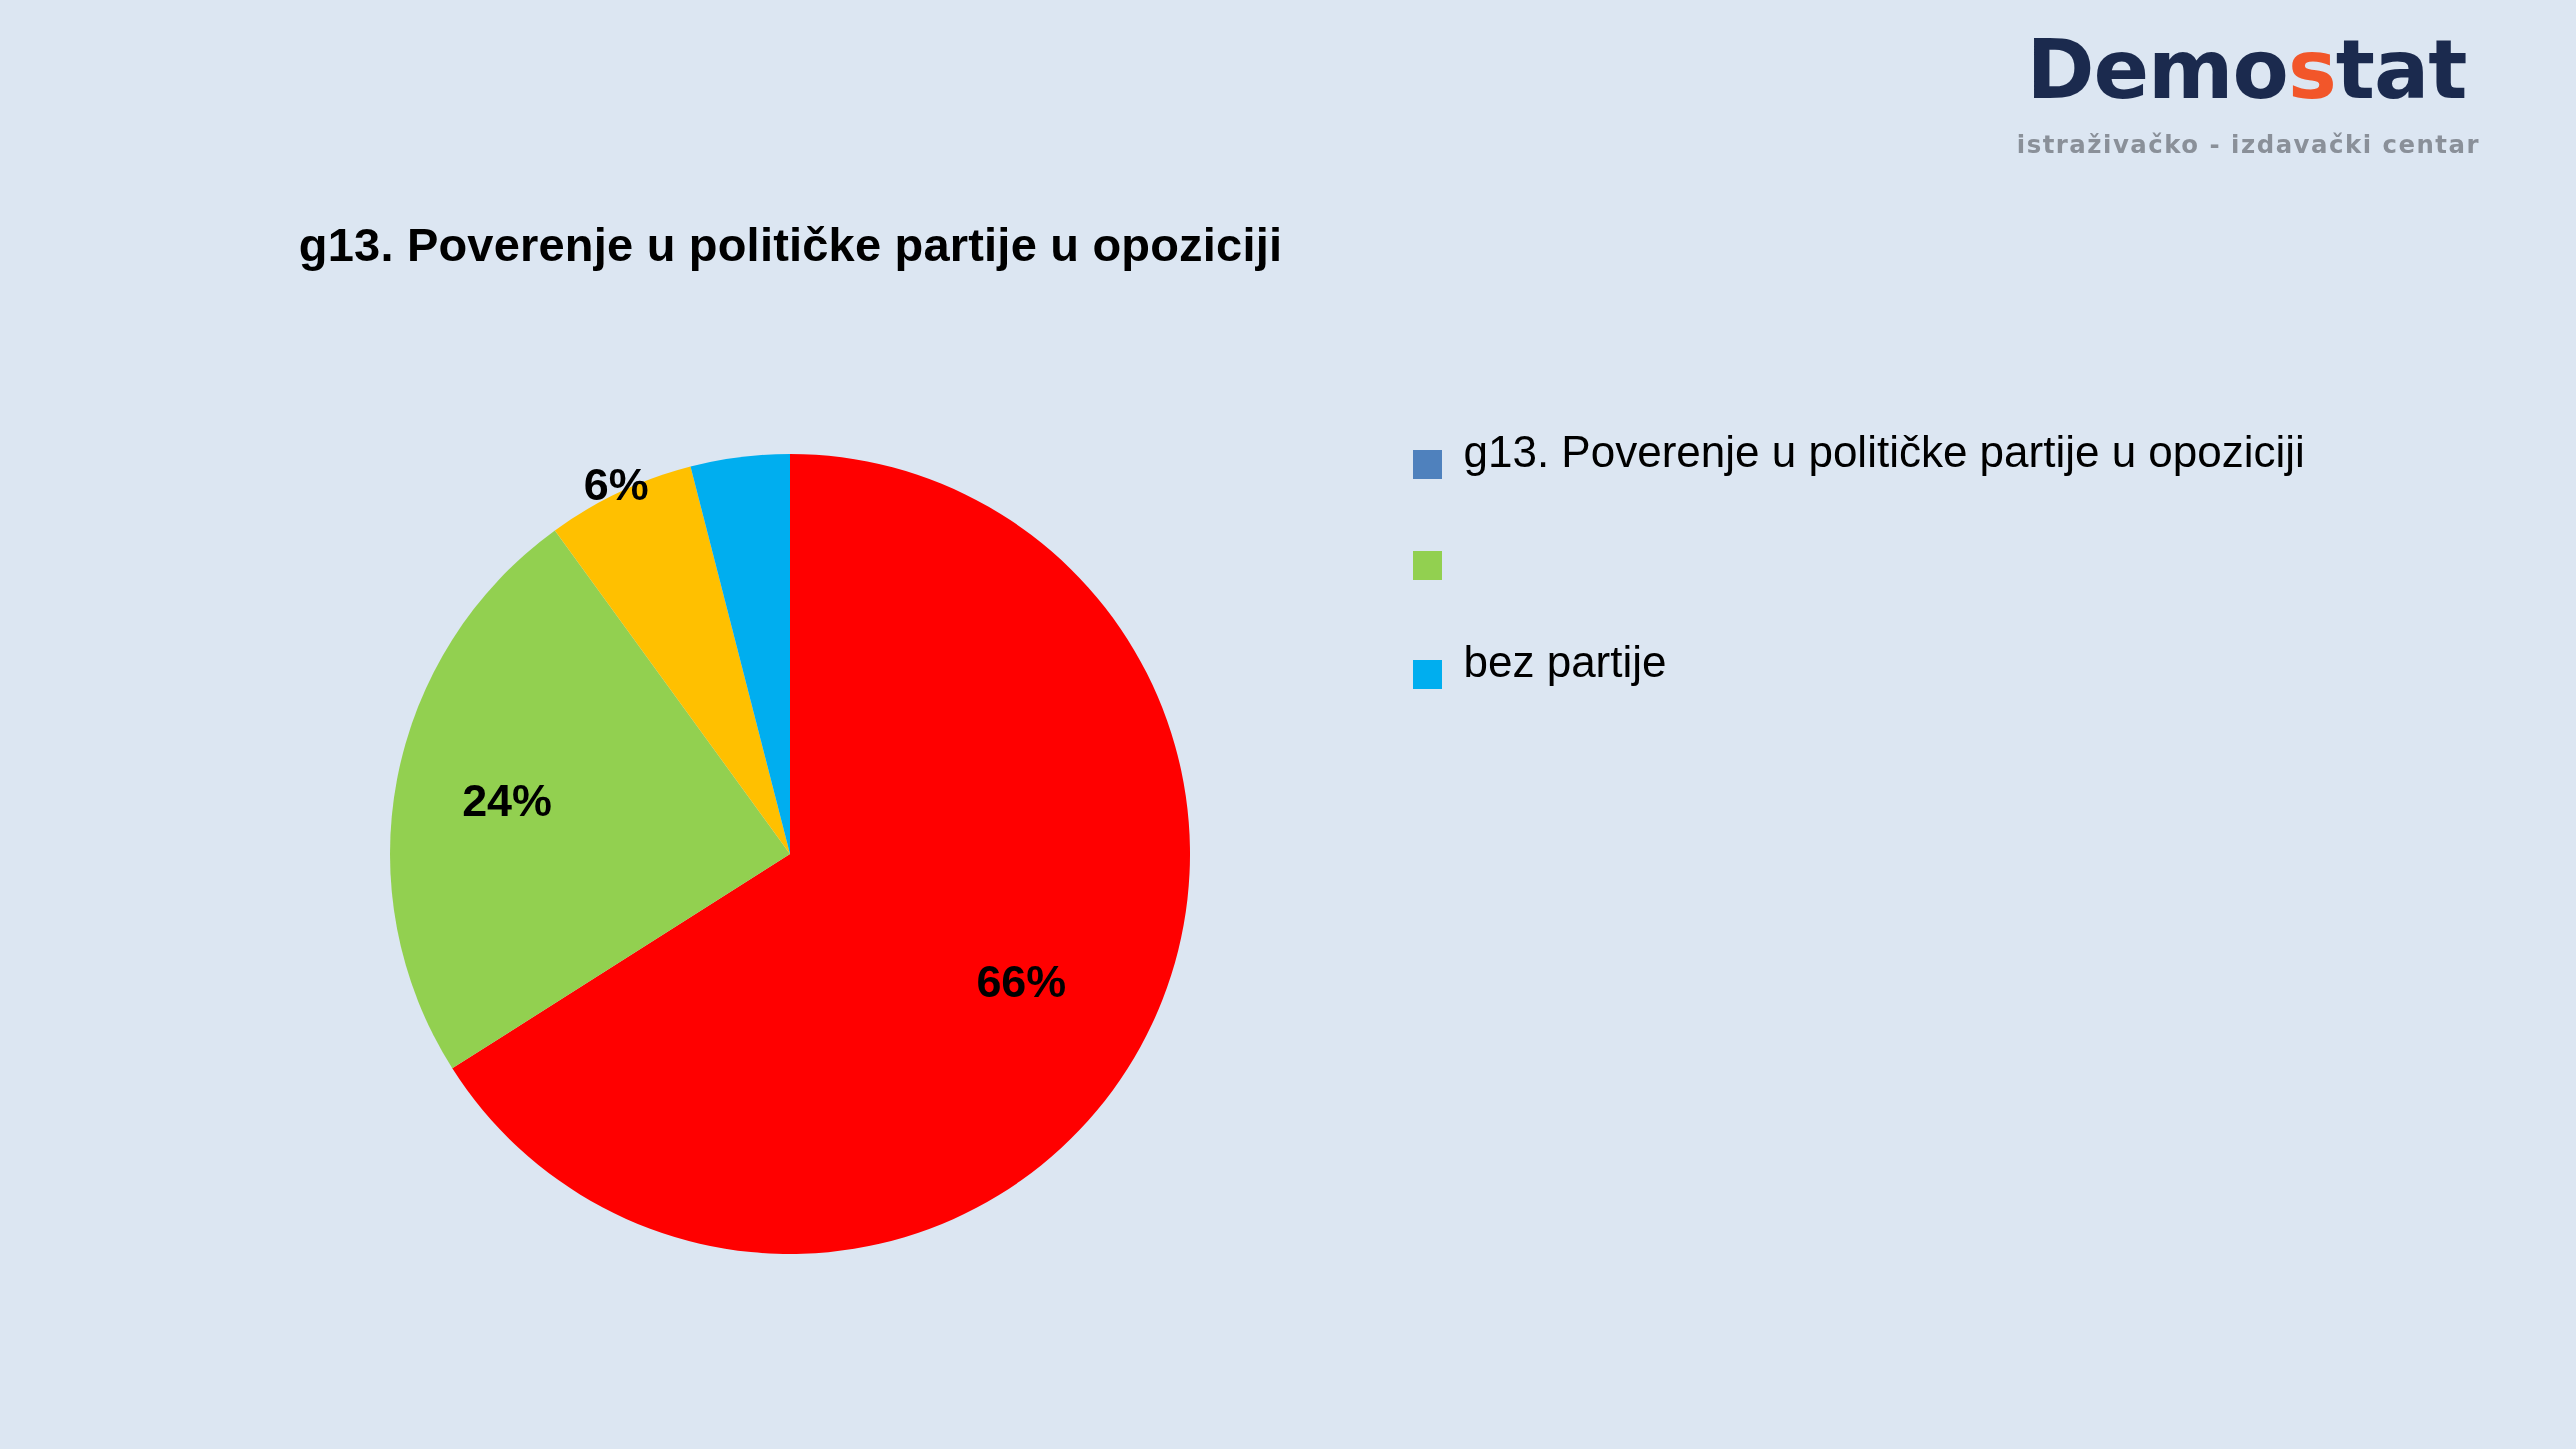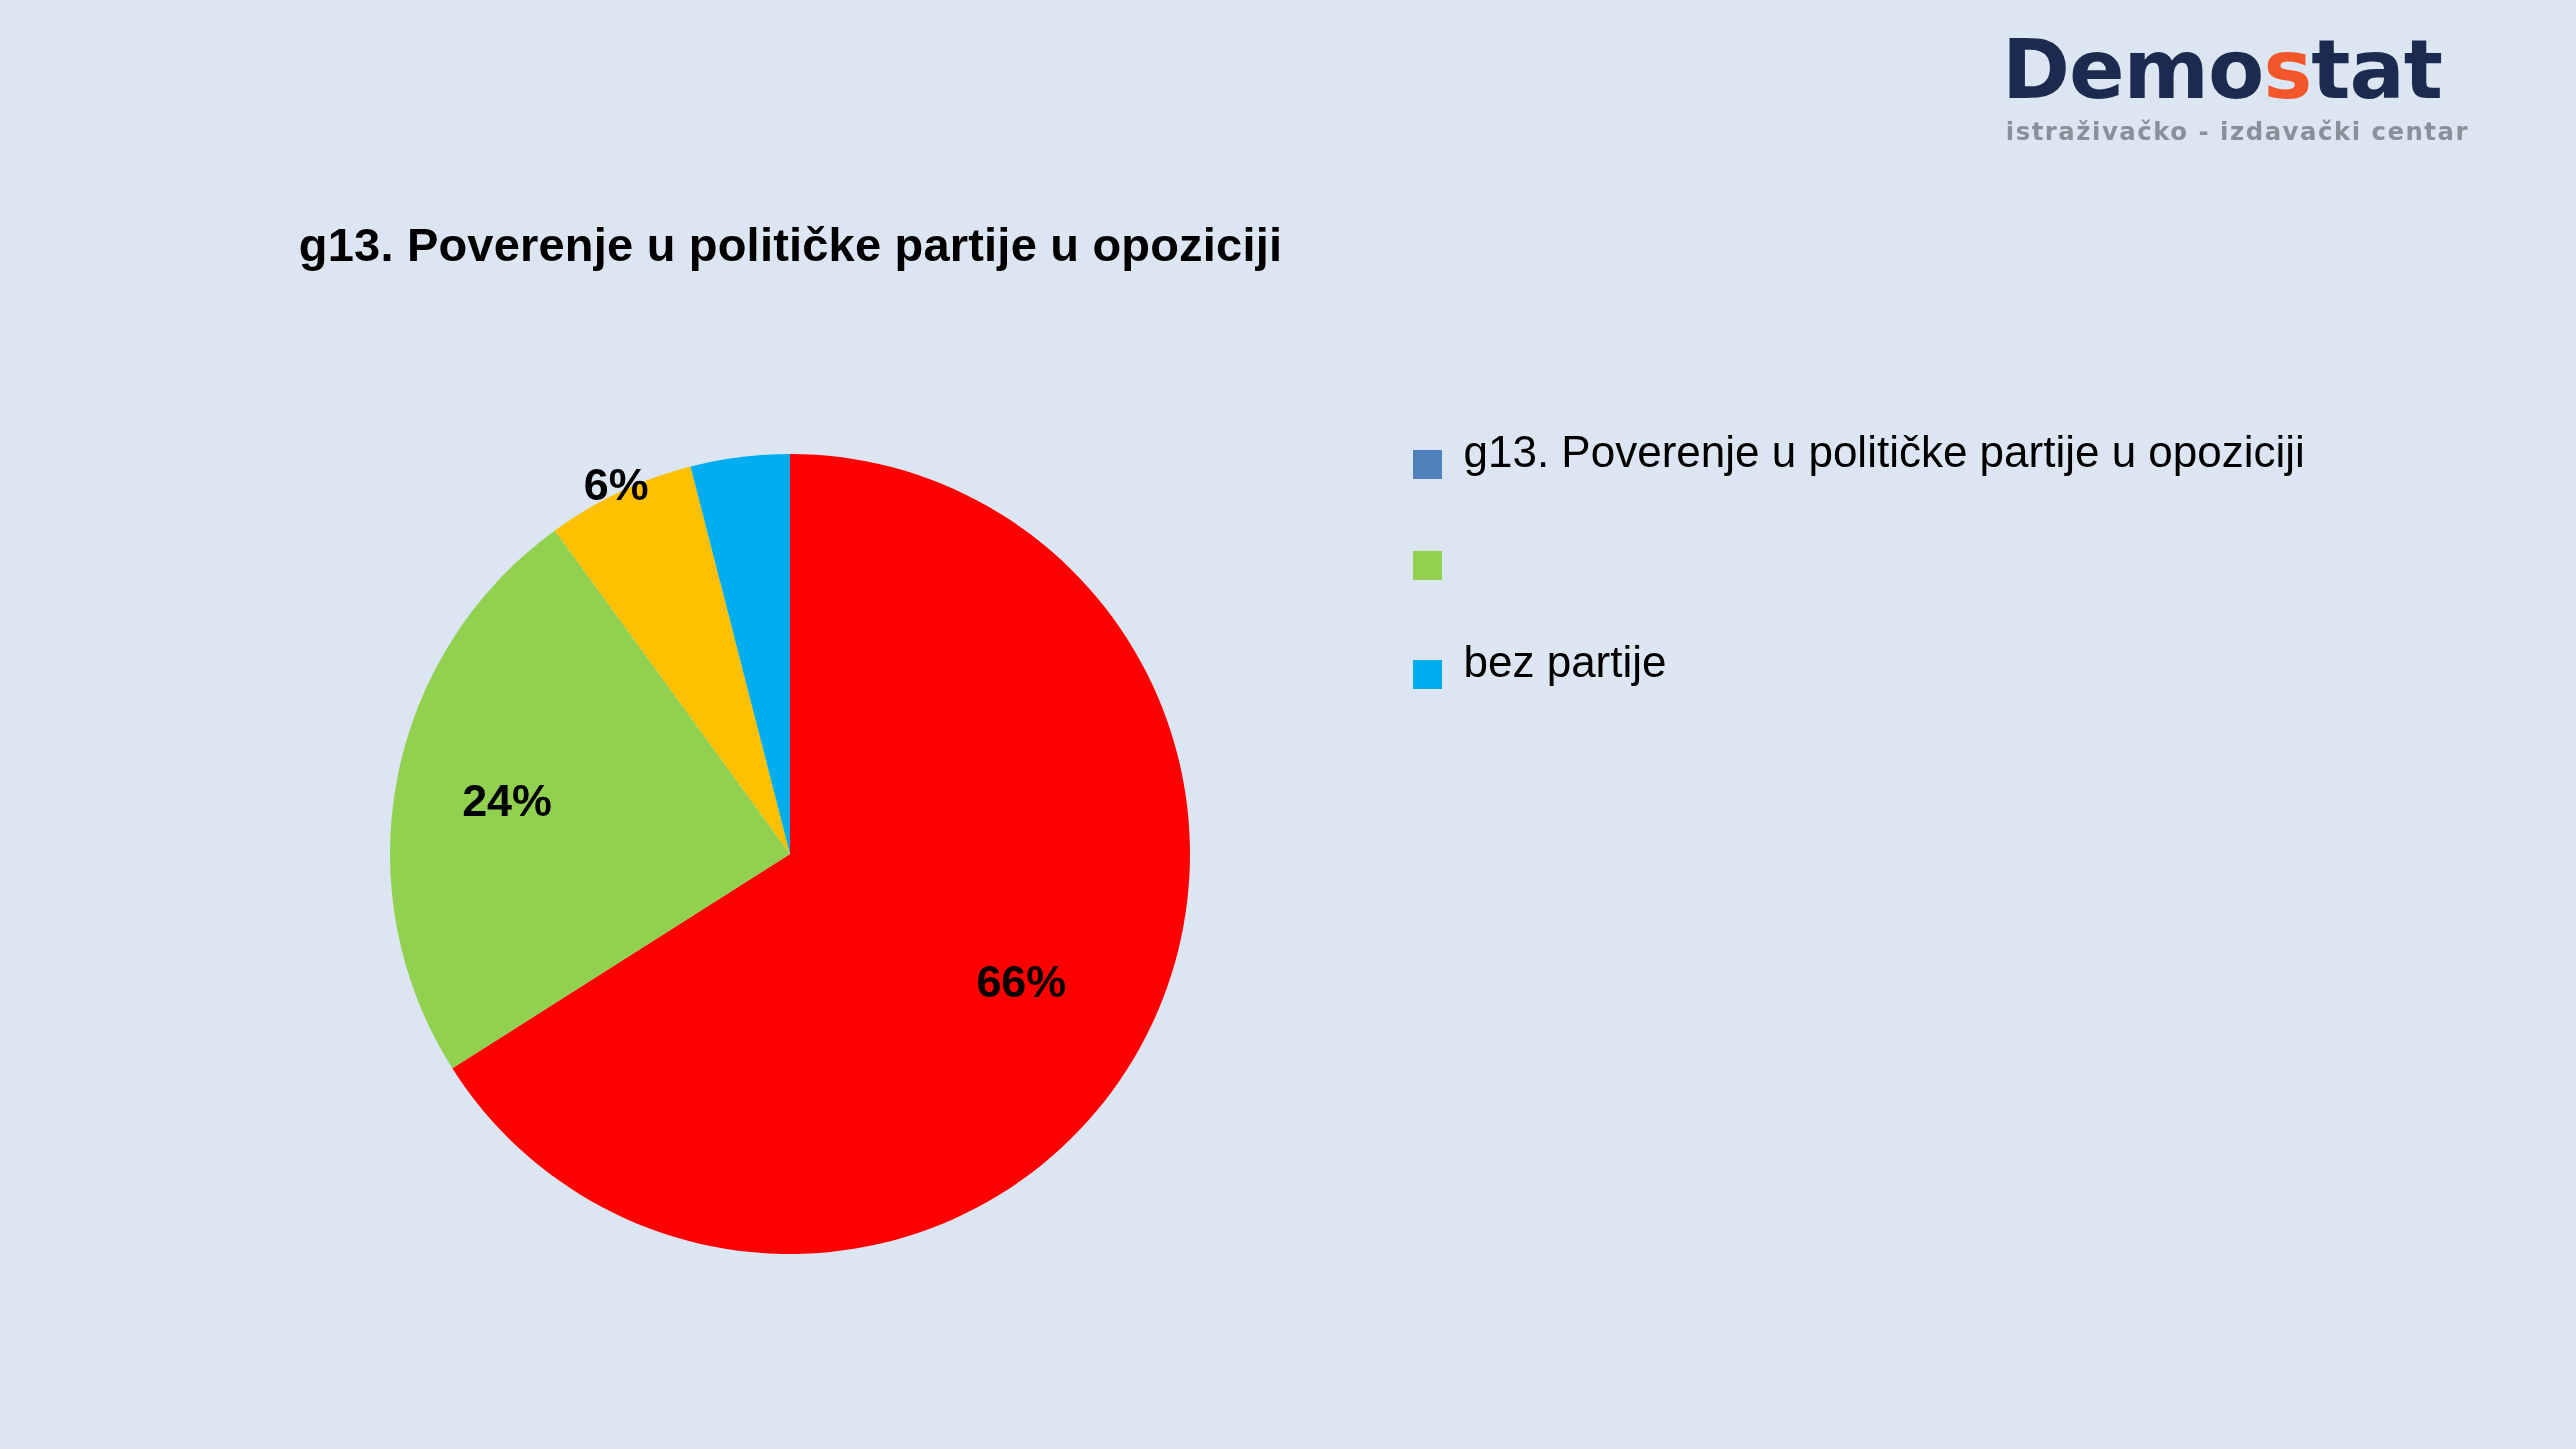--- a/index.html
+++ b/index.html
@@ -13,41 +13,41 @@
   body {
     background: #dce6f2;
     font-family: "Liberation Sans", sans-serif;
     position: relative;
   }
 
   
   #logo {
     position: absolute;
     top: 29px;
-    right: 107px;
-    text-align: left;
+    right: 96px;
+    text-align: center;
     line-height: 1;
   }
   #logo-word {
     font-family: "DejaVu Sans", sans-serif;
     font-size: 82px;
     font-weight: 700;
     letter-spacing: -1px;
     color: #1b2a4e;
     white-space: nowrap;
   }
   #logo-word .accent { color: #f2562a; }
   #logo-sub {
     font-family: "DejaVu Sans", sans-serif;
     font-size: 24.4px;
     font-weight: 700;
     letter-spacing: 1.5px;
     color: #8a9099;
     white-space: nowrap;
-    margin-top: 9px;
+    margin-top: 22px;
     padding-left: 3.9px;
   }
 
   
   #chart-title {
     position: absolute;
     top: 217px;
     left: 0;
     width: 1581px;
     text-align: center;

